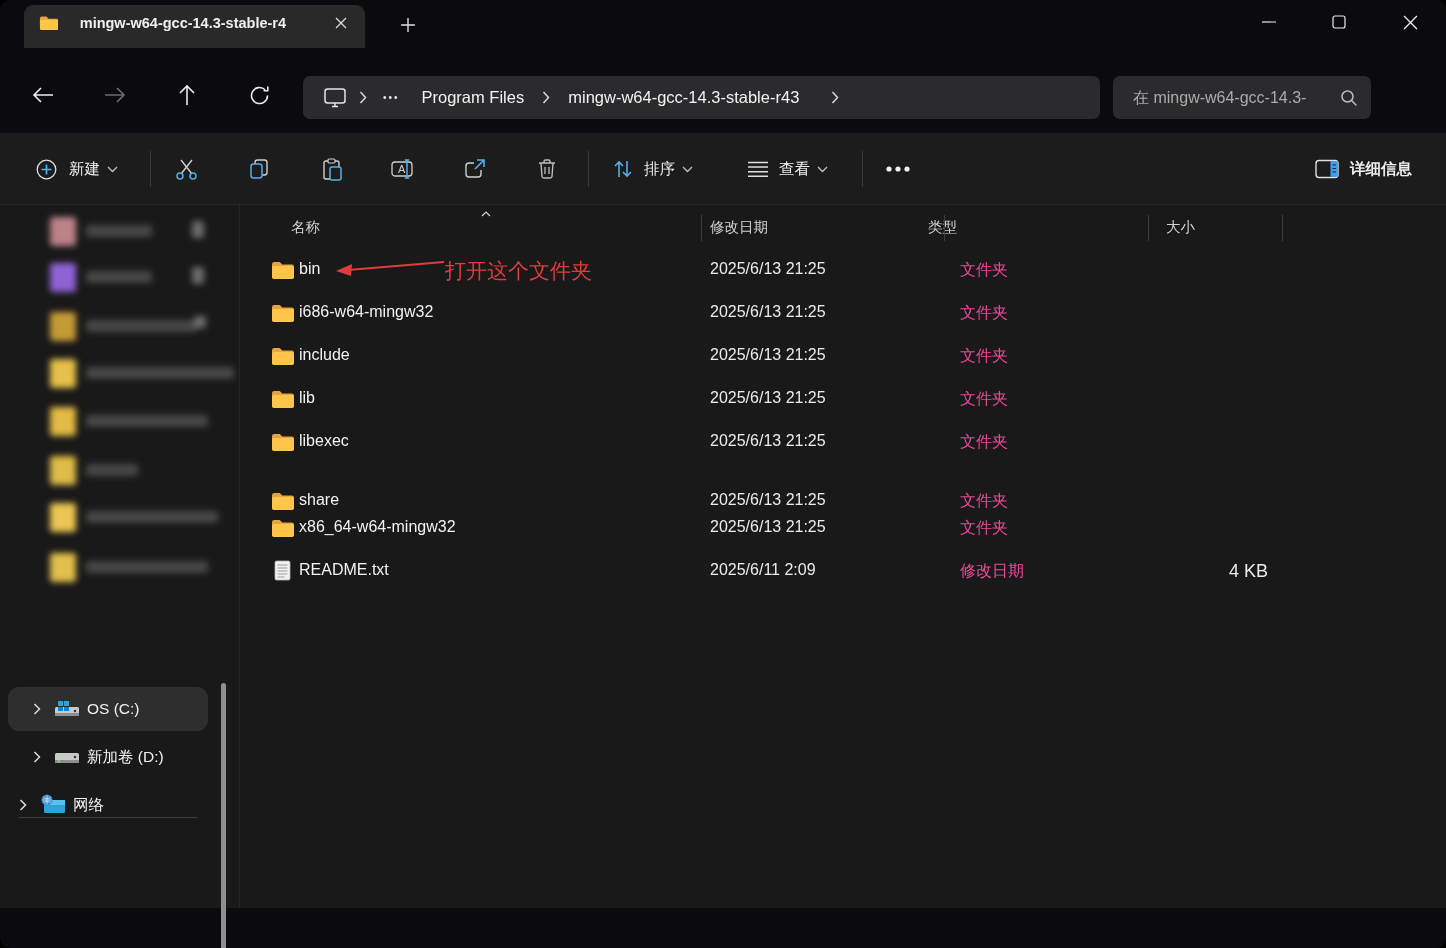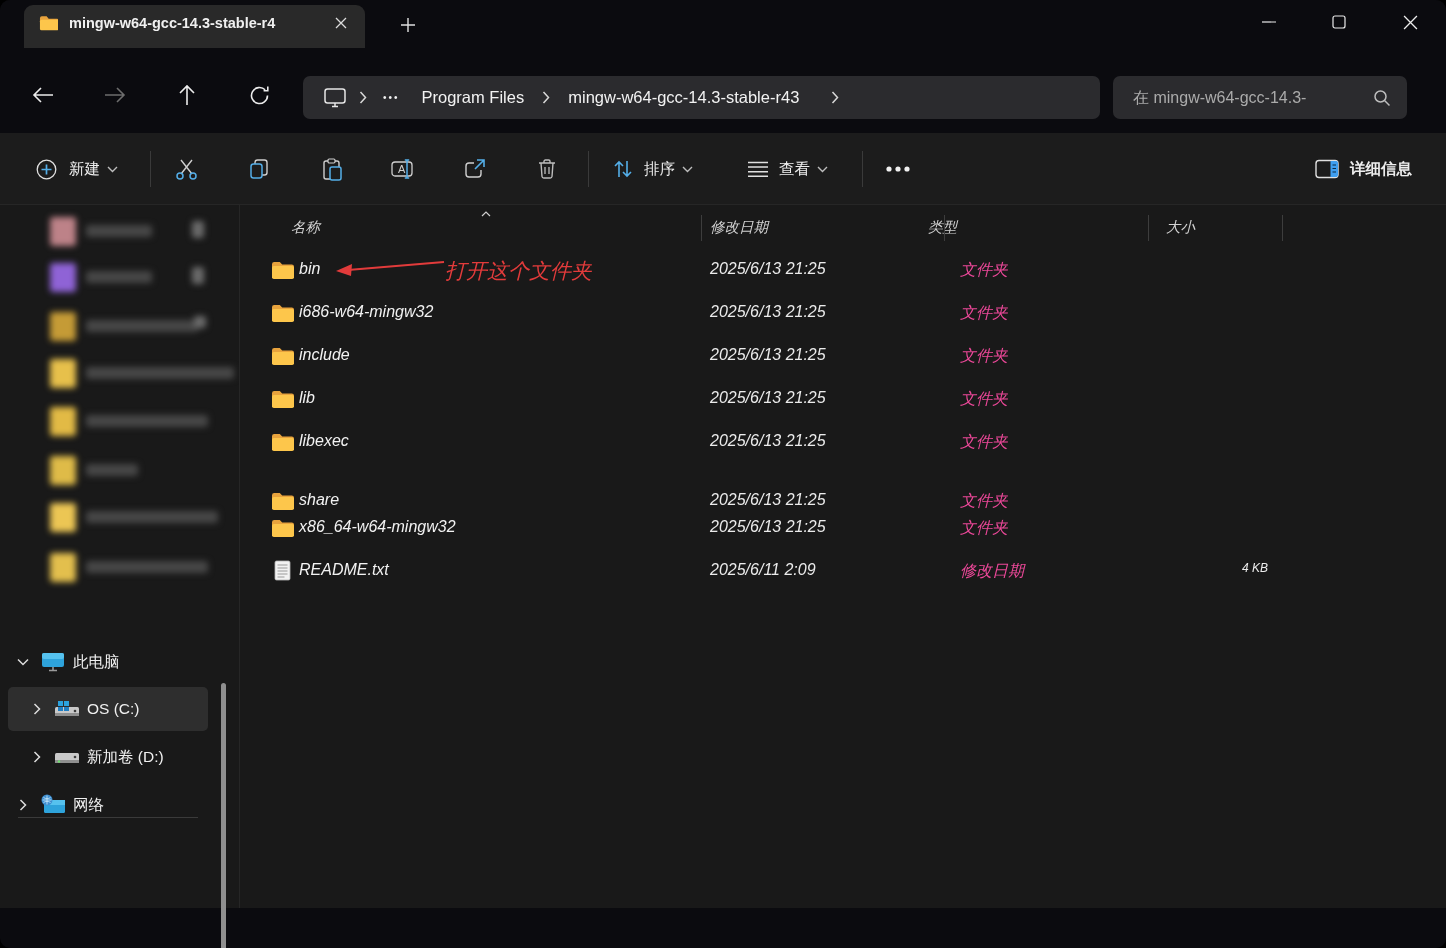--- a/index.html
+++ b/index.html
@@ -5,39 +5,39 @@
   * { margin:0; padding:0; box-sizing:border-box; }
   html,body { background:#000; width:1446px; height:948px; overflow:hidden; }
   body { font-family:"Liberation Sans","DejaVu Sans",sans-serif; color:#eaeaea; }
   .window { position:absolute; left:0; top:0; width:1446px; height:948px;
             background:#0b0b0f; border-radius:10px; overflow:hidden; }
   .abs { position:absolute; }
 
   
   .titlebar { left:0; top:0; width:1446px; height:48px; background:#0b0b0f; }
   .tab { left:24px; top:5px; width:341px; height:43px; background:#292929;
-         border-radius:9px 9px 0 0; display:flex; align-items:center; padding:0 10px 8px 15px; }
+         border-radius:9px 9px 0 0; display:flex; align-items:center; padding:0 10px 8px 15px;gap:11px; }
   .tab-title { font-size:14.5px; font-weight:bold; color:#f0f0f0; white-space:nowrap;
                overflow:hidden; width:240px; margin-left:11px; }
   .tab-close { margin-left:auto; width:28px; height:28px; display:flex; align-items:center;
                justify-content:center; border-radius:4px; color:#dcdcdc; }
   .newtab { left:390px; top:8px; width:36px; height:34px; display:flex; align-items:center;
             justify-content:center; color:#e0e0e0; }
   .wbtn { top:0; width:46px; height:44px; display:flex; align-items:center; justify-content:center; }
 
   
   .navbar { left:0; top:48px; width:1446px; height:85px; background:#0b0b0f; }
   .navbtn { top:28px; width:42px; height:38px; display:flex; align-items:center;
             justify-content:center; border-radius:5px; }
   .pill { top:28px; height:43px; background:#2b2b2e; border-radius:7px; display:flex; align-items:center; }
   .addrbar { left:303px; width:797px; padding:0 14px; gap:0; }
   .crumb { font-size:16.5px; color:#f2f2f2; padding:0 12px; white-space:nowrap; }
   .crumb-sep { display:flex; align-items:center; padding:0 6px; color:#d8d8d8; }
   .dots { color:#f2f2f2; font-size:18px; letter-spacing:2px; padding:0 10px; }
-  .searchbar { left:1113px; width:294px; padding:0 16px 0 20px;justify-content:space-between; }
+  .searchbar { left:1113px; width:258px; padding:0 16px 0 20px;justify-content:space-between; }
   .searchbar input { background:transparent; border:none; outline:none; color:#ababab;
                      font-size:16px; width:240px; font-family:inherit; }
   .searchbar input::placeholder { color:#ababab; opacity:1; }
 
   
   .cmdbar { left:0; top:133px; width:1446px; height:72px; background:#1c1c1c;
             border-bottom:1px solid #262626; }
   .cmditem { display:flex; align-items:center; justify-content:center; border-radius:5px;
              position:absolute; top:14px; height:44px; }
   .cmdlabel { font-size:15.5px; color:#ededed; }
@@ -47,38 +47,38 @@
   
   .sidebar { left:0; top:205px; width:239px; height:703px; background:#191919; }
   .side-divider { position:absolute; left:239px; top:205px; width:1px; height:703px; background:#262626; }
   .qitem { position:absolute; left:44px; height:34px; filter:blur(3px); }
   .qicon { position:absolute; left:6px; top:1px; width:26px; height:29px; border-radius:3px; }
   .qtext { position:absolute; left:42px; top:9px; height:12px; background:#474747; border-radius:2px; }
   .qmark { position:absolute; top:5px; width:12px; height:17px; background:#6b6b6b; border-radius:2px; }
   .qsep { position:absolute; left:18px; top:612px; width:180px; height:1px; background:#3a3a3a; }
   .tree-row { position:absolute; left:8px; width:200px; height:44px; border-radius:5px;
               display:flex; align-items:center; font-size:15.5px; color:#f0f0f0; }
-  .tree-row.sel { background:#2e2e2e; }
+  .tree-row.sel { background:#2e2e2e;border-radius:11px; }
   .tchev { width:30px; display:flex; justify-content:center; color:#dcdcdc; }
   .ticon { width:30px; display:flex; justify-content:center; margin-right:5px; }
   .sscroll { position:absolute; left:221px; top:478px; width:5px; height:380px;
              background:#8f8f8f; border-radius:3px; }
 
   
-  .filepanel { left:240px; top:205px; width:1206px; height:703px; background:#191919;font-style:italic; }
+  .filepanel { left:240px; top:205px; width:1206px; height:703px; background:#191919; }
   .hdr { position:absolute; top:4px; height:36px; display:flex; align-items:center;
          font-size:14.5px; color:#d2d2d2; }
   .hsep { position:absolute; top:10px; width:1px; height:26px; background:#3d3d3d; }
   .frow { position:absolute; left:8px; width:1190px; height:43px; }
   .ficon { position:absolute; left:23px; top:11px; }
   .fname { position:absolute; left:51px; top:10px; font-size:16px; color:#f2f2f2; white-space:nowrap; }
   .fdate { position:absolute; left:462px; top:10px; font-size:16px; color:#ebebeb; white-space:nowrap; }
   .ftype { position:absolute; left:712px; top:10px; font-size:16px; color:#ec4899; white-space:nowrap; }
   .fsize { position:absolute; left:918px; top:10px; width:102px; text-align:right;
-           font-size:12px; color:#ebebeb; white-space:nowrap; }
+           font-size:18px; color:#ebebeb; white-space:nowrap; }
   .annot-text { position:absolute; left:205px; top:52px; font-size:21px; color:#e23b3b; white-space:nowrap; }
 
   
   .statusbar { left:0; top:908px; width:1446px; height:40px; background:#191919;
                border-top:1px solid #2b2b2b; }
   .status-count { position:absolute; left:20px; top:10px; font-size:14.5px; color:#dcdcdc; }
   .status-div { position:absolute; left:108px; top:9px; width:1.5px; height:21px; background:#8a8a8a; }
   .viewbtn { position:absolute; top:3px; width:36px; height:33px; display:flex;
              align-items:center; justify-content:center; border-radius:4px; }
   .viewbtn.active { background:#3c3c3c; border:1px solid #5a5a5a; }
@@ -317,35 +317,20 @@
         <div class="qicon" style="background:#ecc654"></div>
         <div class="qtext" style="width:132px"></div>
       </div>
     <div class="qitem" style="top:347px">
         <div class="qicon" style="background:#e3bf4d"></div>
         <div class="qtext" style="width:122px"></div>
       </div>
 
     <div class="qsep"></div>
 
-    <div class="tree-row" style="top:435px">
-      <span class="tchev">
-        <svg width="12" height="8" viewBox="0 0 12 8">
-            <path d="M1 1.5L6 6.5l5-5" fill="none" stroke="#dcdcdc" stroke-width="1.5"></path>
-          </svg>
-      </span>
-      <span class="ticon">
-        <svg width="24" height="20" viewBox="0 0 24 20">
-            <rect x="1" y="1" width="22" height="14" rx="2" fill="#2ea3db"></rect>
-            <rect x="1" y="1" width="22" height="6" rx="2" fill="#56c2ee"></rect>
-            <path d="M8 18.5h8M12 15v3.5" stroke="#9a9a9a" stroke-width="1.6"></path>
-          </svg>
-      </span>
-      <span>此电脑</span>
-    </div>
 
     <div class="tree-row sel" style="top:482px">
       <span class="tchev" style="margin-left:14px">
         <svg width="8" height="12" viewBox="0 0 8 12">
             <path d="M1.5 1l5 5-5 5" fill="none" stroke="#dcdcdc" stroke-width="1.5"></path>
           </svg>
       </span>
       <span class="ticon">
         <svg width="26" height="20" viewBox="0 0 26 20">
             <rect x="1" y="8" width="24" height="9" rx="1.5" fill="#c9c9c9"></rect>

